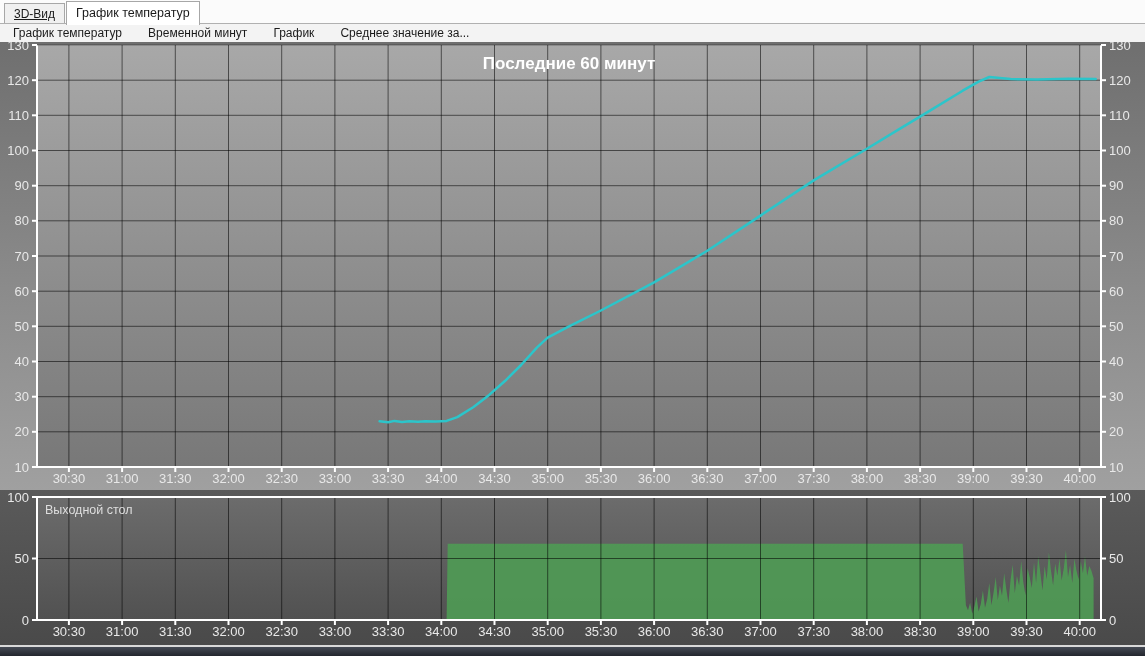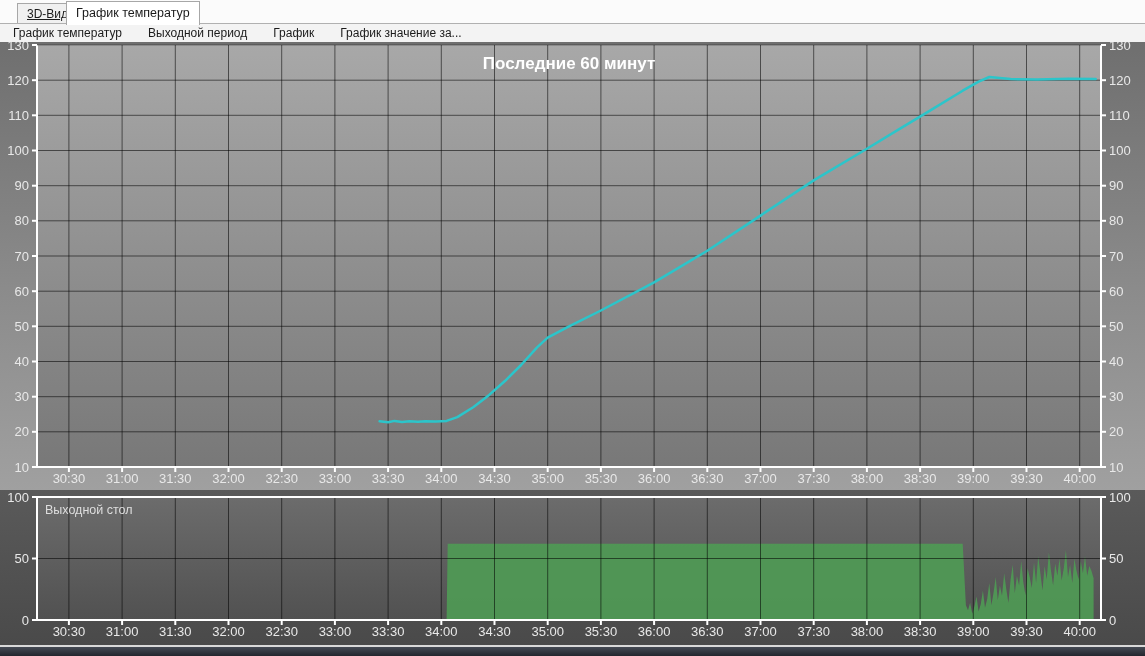--- a/index.html
+++ b/index.html
@@ -34,28 +34,28 @@
   
   .footer{position:absolute;top:645px;left:0;width:1145px;height:11px;
           border-top:2px solid #d9d9d9;box-sizing:border-box;
           background:linear-gradient(180deg,#454a54 0%,#23262e 100%);}
 </style>
 </head>
 <body>
 
 <div id="app">
   <div class="tabbar">
-      <div class="tab" style="left: 17px; text-decoration: underline;">3D-Вид</div>
+      <div class="tab" style="left: 4px; text-decoration: underline;">3D-Вид</div>
       <div class="tab active" style="left: 66px;">График температур</div>
     </div>
   <div class="menubar">
       <div class="menuitem">График температур</div>
-      <div class="menuitem">Выходной период</div>
+      <div class="menuitem">Временной минут</div>
       <div class="menuitem">График</div>
-      <div class="menuitem">График значение за...</div>
+      <div class="menuitem">Среднее значение за...</div>
     </div>
   <div class="chart-main">
     <svg id="svg-main" width="1145" height="448">
         <defs>
           <linearGradient id="bgMain" x1="0" y1="0" x2="0" y2="1">
             <stop offset="0%" stop-color="#a8a8a8"></stop>
             <stop offset="100%" stop-color="#787878"></stop>
           </linearGradient>
         </defs>
         <rect x="37" y="3" width="1064" height="422" fill="url(#bgMain)"></rect>

